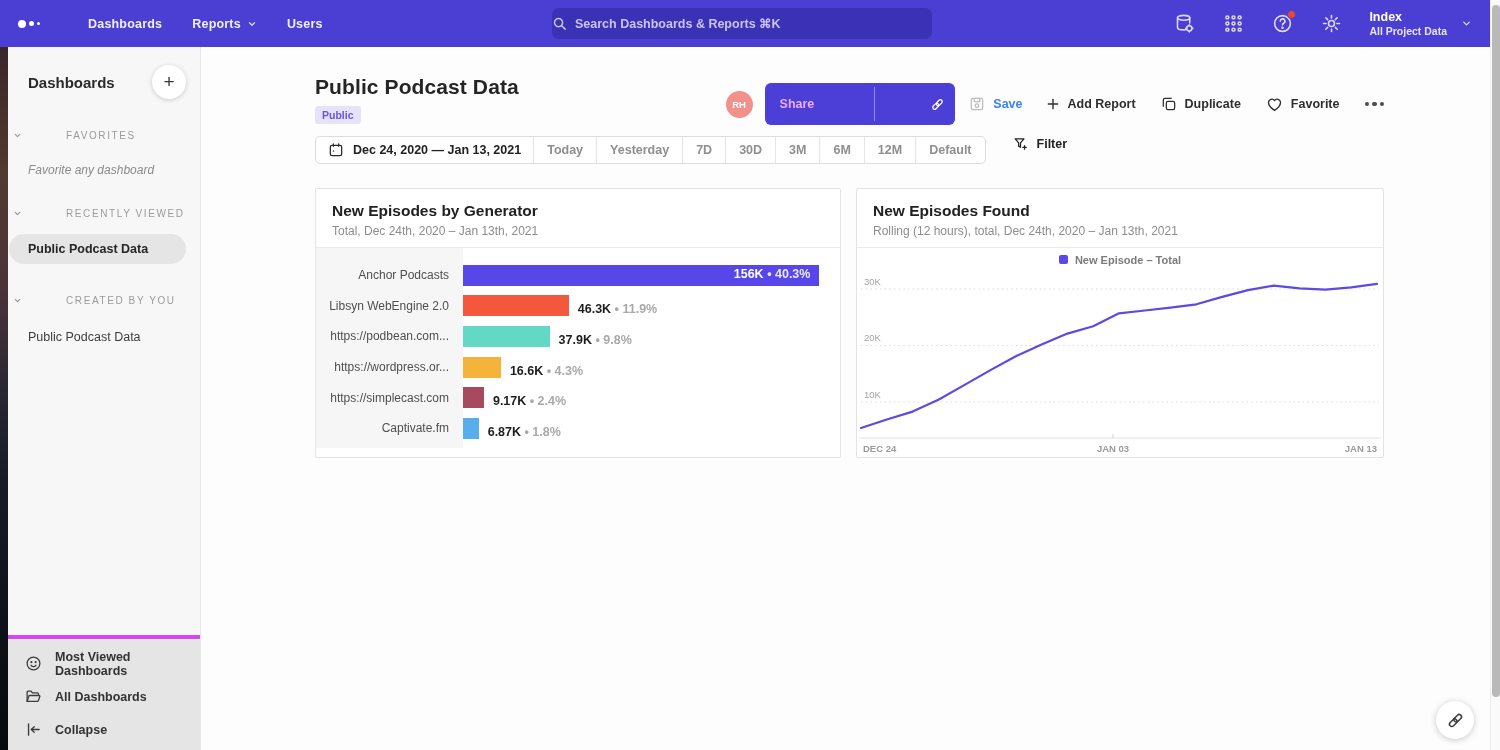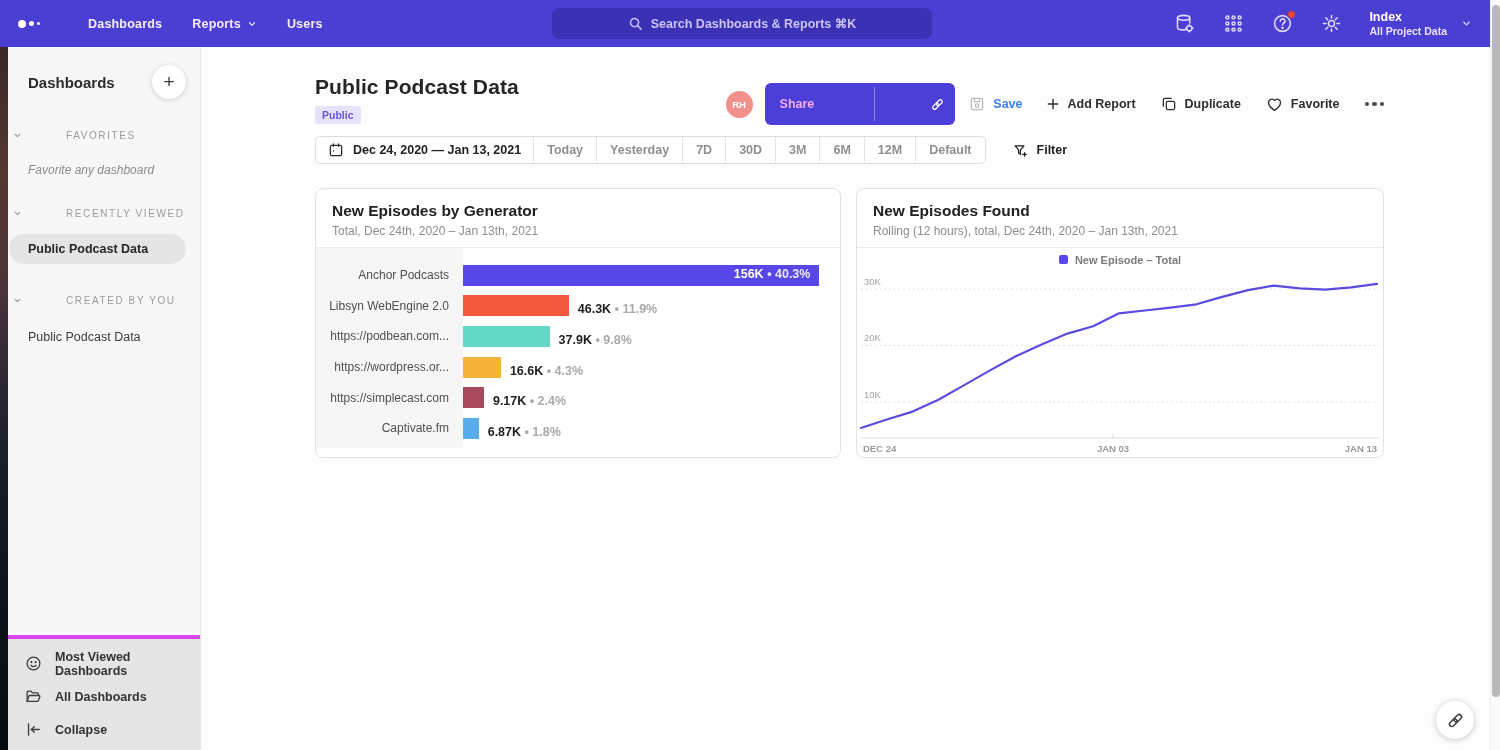--- a/index.html
+++ b/index.html
@@ -7,21 +7,21 @@
 
   
   .navbar { position:absolute; top:0; left:0; width:1490px; height:47px; background:#4a3ed3; display:flex; align-items:center; z-index:5; }
   .nav-left { display:flex; align-items:center; gap:30px; padding-left:18px; }
   .logo-dots { display:flex; align-items:center; gap:3px; margin-right:18px; }
   .logo-dots i { display:block; border-radius:50%; background:#fff; }
   .logo-dots i:nth-child(1){ width:8px; height:8px; }
   .logo-dots i:nth-child(2){ width:5px; height:5px; }
   .logo-dots i:nth-child(3){ width:3px; height:3px; }
   .nav-link { color:#f1effc; font-size:12.5px; font-weight:700; letter-spacing:.2px; display:flex; align-items:center; gap:6px; cursor:pointer; }
-  .search-wrap { position:absolute; left:552px; top:8px; width:380px; height:31px; background:#3a31b5; border-radius:7px; display:flex; align-items:center; justify-content:center; gap:8px; color:#c9c4f2; }
+  .search-wrap { position:absolute; left:552px; top:8px; width:380px; height:31px; background:#3a31b5; border-radius:7px; display:flex; align-items:center; gap:8px; color:#c9c4f2; }
   .search-wrap span { font-size:12.5px; font-weight:600; }
   .nav-right { position:absolute; right:18px; top:0; height:47px; display:flex; align-items:center; gap:27px; color:#dcd8f8; }
   .nav-icon { position:relative; width:22px; height:22px; display:flex; align-items:center; justify-content:center; cursor:pointer; }
   .badge-dot { position:absolute; top:-3px; right:-3px; width:9px; height:9px; background:#f0452e; border:1.5px solid #4a3ed3; border-radius:50%; }
   .project-switch { display:flex; align-items:center; gap:14px; cursor:pointer; color:#fff; }
   .project-name { font-size:12.5px; font-weight:700; line-height:1.25; }
   .project-sub { font-size:10.5px; font-weight:700; color:#e6e3fb; }
 
   
   .scrollbar-track { position:absolute; right:0; top:0; width:10px; height:750px; background:#fafafa; border-left:1px solid #ededed; z-index:6; }
@@ -53,30 +53,30 @@
   .share-btn { display:flex; align-items:stretch; height:42px; background:#4b3fd8; border-radius:6px; overflow:hidden; color:#f0abfc; cursor:pointer; margin-right:14px;gap:45px; }
   .share-btn .share-label { display:flex; align-items:center; padding:0 15px; font-size:12.5px; font-weight:800; }
   .share-btn .share-divider { width:1px; background:rgba(255,255,255,.38); margin:4px 0; }
   .share-btn .share-link-seg { display:flex; align-items:center; justify-content:center; width:35px; }
   .action-item { display:flex; align-items:center; gap:8px; font-size:12.5px; font-weight:700; color:#2e2e2e; cursor:pointer; margin-right:25px; }
   .action-item.disabled { color:#3b82f6; cursor:default; margin-right:23px; }
   .dots-menu { display:flex; gap:3px; cursor:pointer; margin-right:0; }
   .dots-menu i { width:4.5px; height:4.5px; border-radius:50%; background:#4c4c4c; display:block; }
 
   
-  .toolbar { position:absolute; left:114px; top:89px; display:flex; align-items:center; }
+  .toolbar { position:absolute; left:114px; top:89px; display:flex; align-items:flex-start; }
   .range-control { display:flex; align-items:stretch; height:28px; background:#fff; border:1px solid #dcdcdc; border-radius:5px; overflow:hidden; }
   .seg { display:flex; align-items:center; border-right:1px solid #e4e4e4; cursor:pointer; }
   .seg:last-child { border-right:none; }
   .seg-date { gap:9px; padding:0 12px; font-size:12.5px; font-weight:800; color:#222; }
   .seg-preset { padding:0 13px; font-size:12.5px; font-weight:600; color:#8f8f8f; }
   .filter-btn { display:flex; align-items:center; gap:9px; margin-left:27px; font-size:12.5px; font-weight:700; color:#222; cursor:pointer; }
 
   
-  .card { position:absolute; top:141px; height:270px; background:#fff; border:1px solid #e3e3e3; border-radius:8px; }
+  .card { position:absolute; top:141px; height:270px; background:#fff; border:1px solid #e3e3e3; border-radius:2px; }
   .card-bars { left:114px; width:526px; }
   .card-line { left:655px; width:528px; }
   .card-head { padding:13px 16px 9px; border-bottom:1px solid #ececec; }
   .card-title { font-size:15.5px; font-weight:800; color:#212121; }
   .card-sub { font-size:12px; color:#8d8d8d; margin-top:4px; }
 
   
   .bars-body { position:relative; height:208px; }
   .label-col-bg { position:absolute; left:0; top:0; width:147px; height:200px; background:#f6f6f6; }
   .bar-rows { position:relative; padding-top:12px; }

